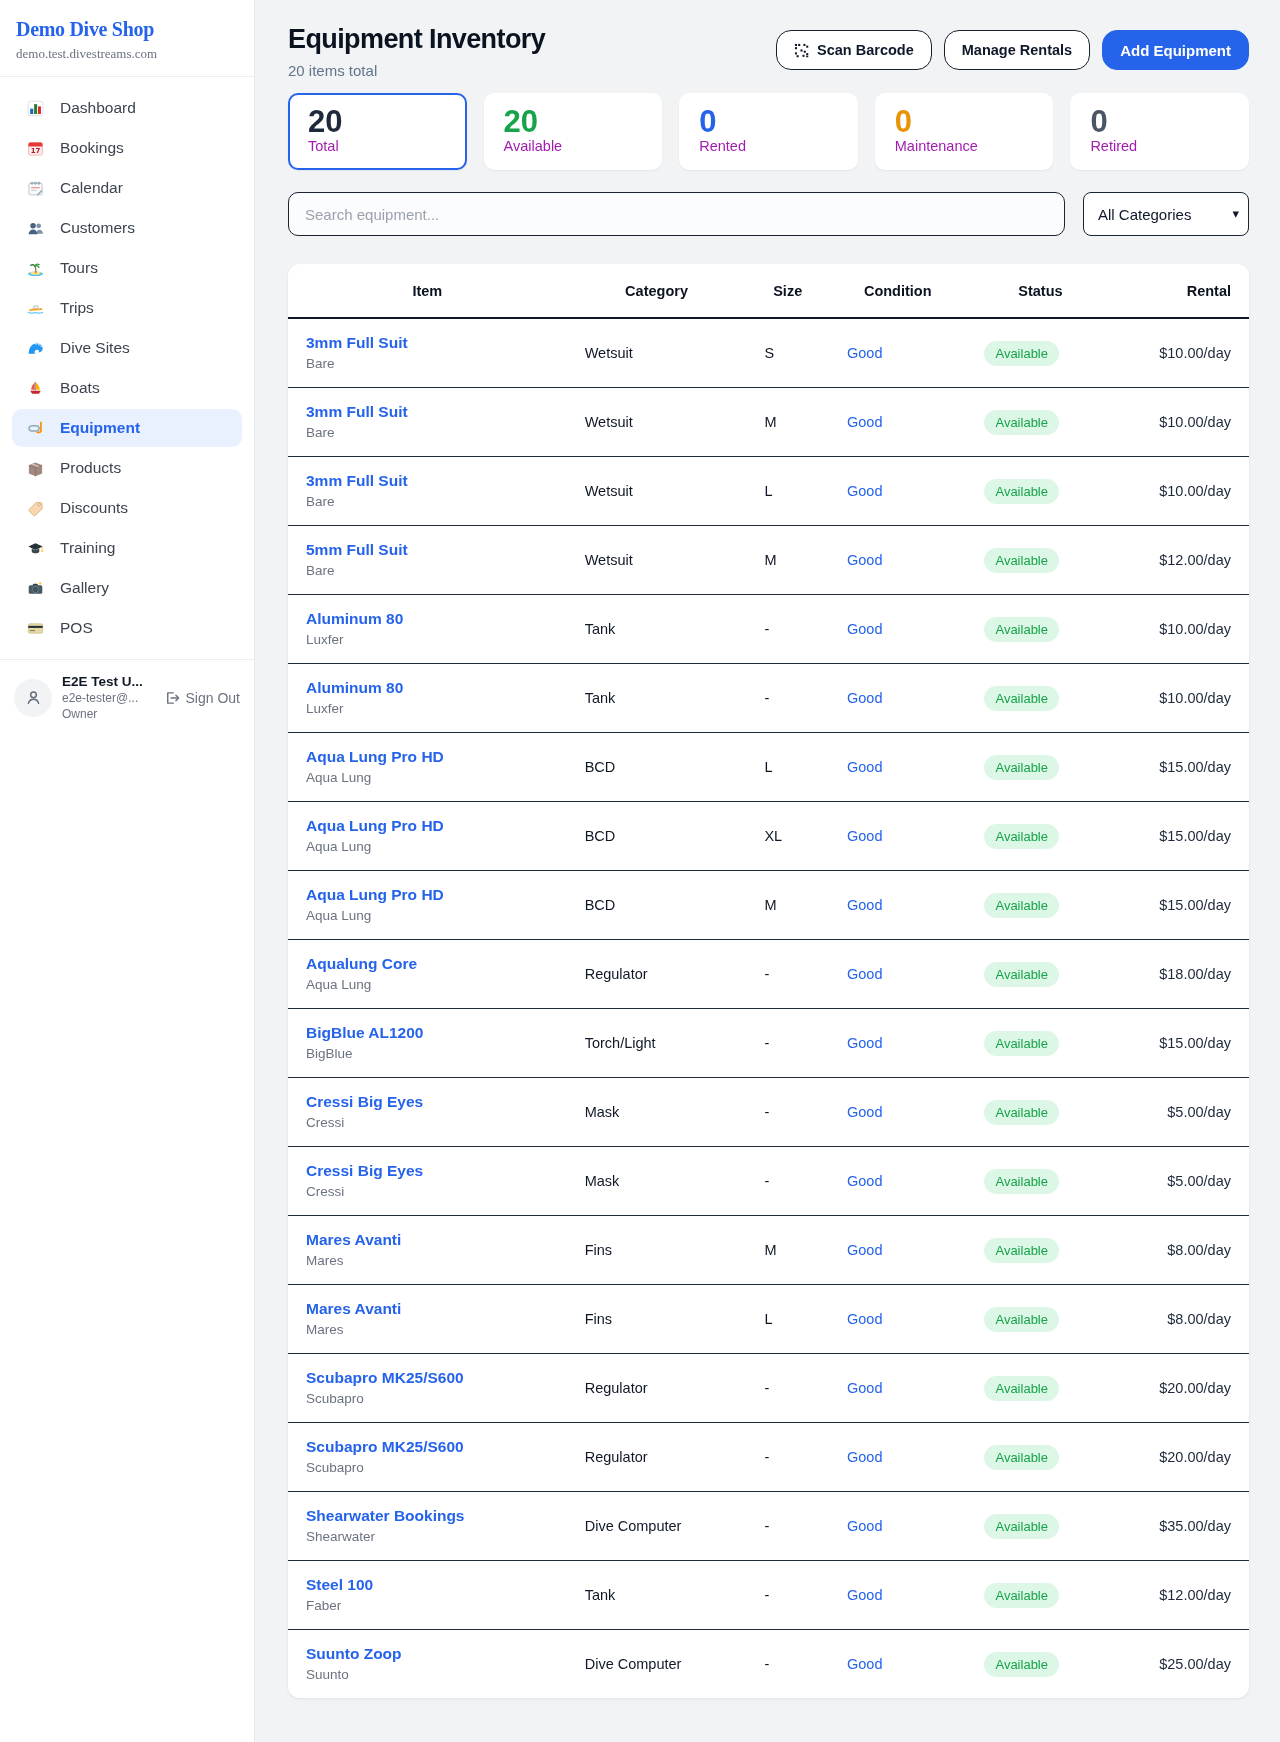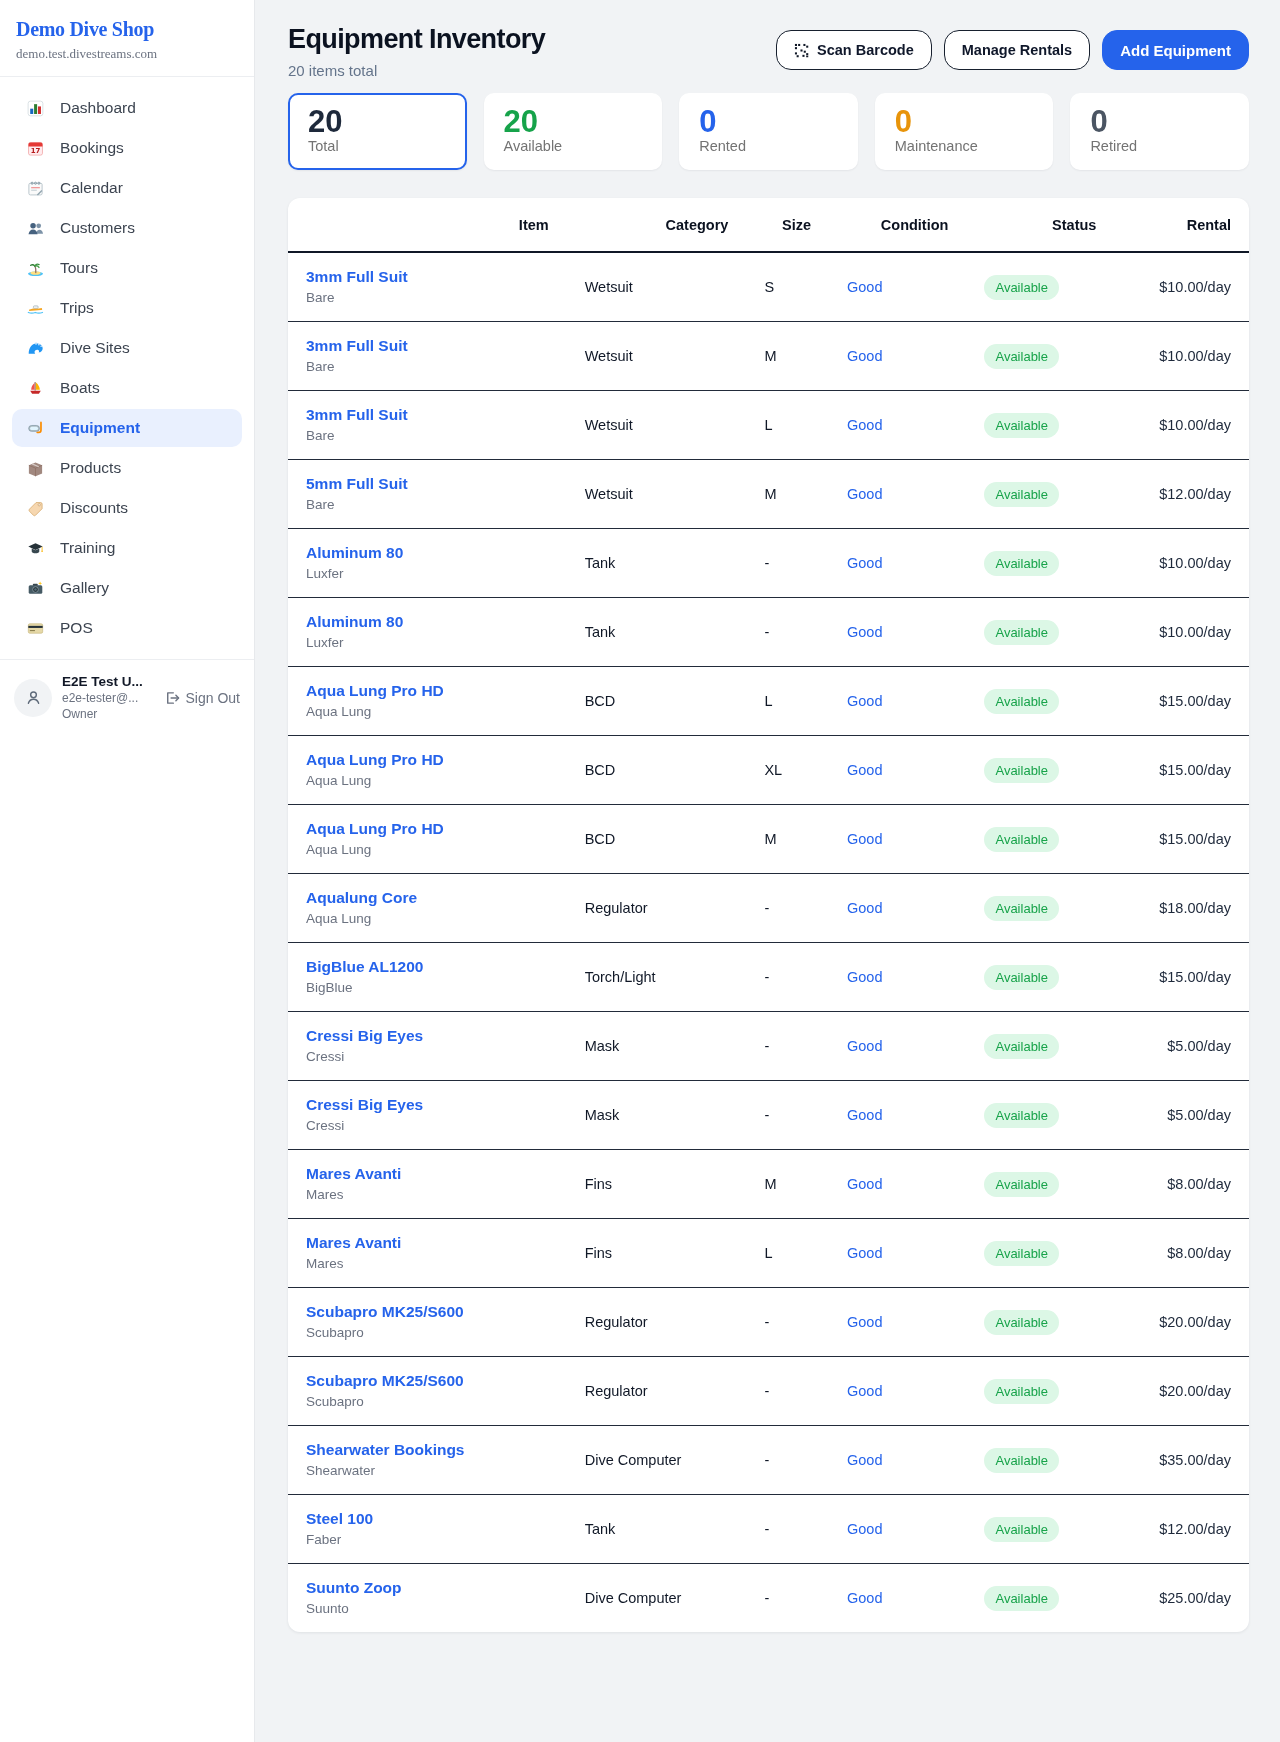--- a/index.html
+++ b/index.html
@@ -34,35 +34,35 @@
   .btn { height:40px; border-radius:15px; font-size:14.5px; font-weight:600; display:inline-flex; align-items:center;
          gap:8px; padding:0 17px; cursor:pointer; font-family:inherit; }
   .btn-outline { background:#fff; border:1.5px solid #17202e; color:#0f172a; }
   .btn-primary { background:#2563eb; border:1.5px solid #2563eb; color:#fff; font-size:15px; }
 
   .stats { display:flex; gap:17px; margin-top:14px; }
   .stat-card { flex:1; background:#fff; border:2px solid transparent; border-radius:10px; padding:13px 18px 14px;
                box-shadow:0 1px 2px rgba(16,24,40,.06); cursor:pointer; }
   .stat-card.active { border-color:#2563eb; }
   .stat-value { font-size:31px; font-weight:800; line-height:27px; }
-  .stat-label { font-size:14.5px; color:#737373; margin-top:3px; }
+  .stat-label { font-size:14.5px; color:#a21caf; margin-top:3px; }
 
   .filter-row { display:flex; gap:18px; margin-top:22px; }
   .search-input { flex:1; height:44px; border:1.5px solid #1b2433; border-radius:10px; background:#fbfcfd;
                   padding:0 16px; font-size:15px; font-family:inherit; color:#0f172a; }
   .search-input::placeholder { color:#9aa2ad; }
   .select-wrap { position:relative; width:166px; }
   .select-wrap select { width:100%; height:44px; border:1.5px solid #1b2433; border-radius:8px; background:#fff;
                         font-size:15px; font-family:inherit; color:#0f172a; padding:0 28px 0 14px;
                         appearance:none; -webkit-appearance:none; cursor:pointer; }
   .select-caret { position:absolute; right:10px; top:50%; transform:translateY(-54%); color:#111827; font-size:13px; pointer-events:none; }
 
   .table-card { margin-top:28px; background:#fff; border-radius:12px; box-shadow:0 1px 3px rgba(16,24,40,.08); overflow:hidden; }
   table { width:100%; border-collapse:collapse; table-layout:fixed; }
-  th { text-align:right; font-size:14.5px; font-weight:700; color:#0b1220; padding:19px 18px 18px; border-bottom:2px solid #101827; }
+  th { text-align:center; font-size:14.5px; font-weight:700; color:#0b1220; padding:19px 18px 18px; border-bottom:2px solid #101827; }
   th.right, td.right { text-align:right; }
   tbody tr:not(:first-child) td { border-top:1px solid #222b3a; }
   td { padding:14px 18px; vertical-align:middle; font-size:14.5px; color:#101827; }
   .item-name { color:#2563eb; font-size:15.5px; font-weight:600; line-height:20px; cursor:pointer; }
   .item-brand { color:#6b7280; font-size:13.5px; line-height:18px; margin-top:2px; }
   .cond-link { color:#2563eb; cursor:pointer; }
   .badge { display:inline-block; background:#dcf7e6; color:#17a34a; font-size:13px; padding:5px 11px; border-radius:999px; }
   .price { color:#1e293b; }
 </style>
 </head>
@@ -307,20 +307,29 @@
         <div class="stat-card">
           <div class="stat-value" style="color:#e8940a">0</div>
           <div class="stat-label">Maintenance</div>
         </div>
         <div class="stat-card">
           <div class="stat-value" style="color:#4b5563">0</div>
           <div class="stat-label">Retired</div>
         </div>
       </div>
 
+    <div class="filter-row">
+      <input class="search-input" type="text" placeholder="Search equipment..." style="">
+      <div class="select-wrap">
+        <select>
+          <option>All Categories</option>
+        </select>
+        <span class="select-caret">▾</span>
+      </div>
+    </div>
 
     <div class="table-card">
       <table>
         <colgroup>
           <col style="width:29%">
             <col style="width:18.7%">
             <col style="width:8.6%">
           <col style="width:14.3%">
             <col style="width:15.4%">
             <col style="width:14%">

